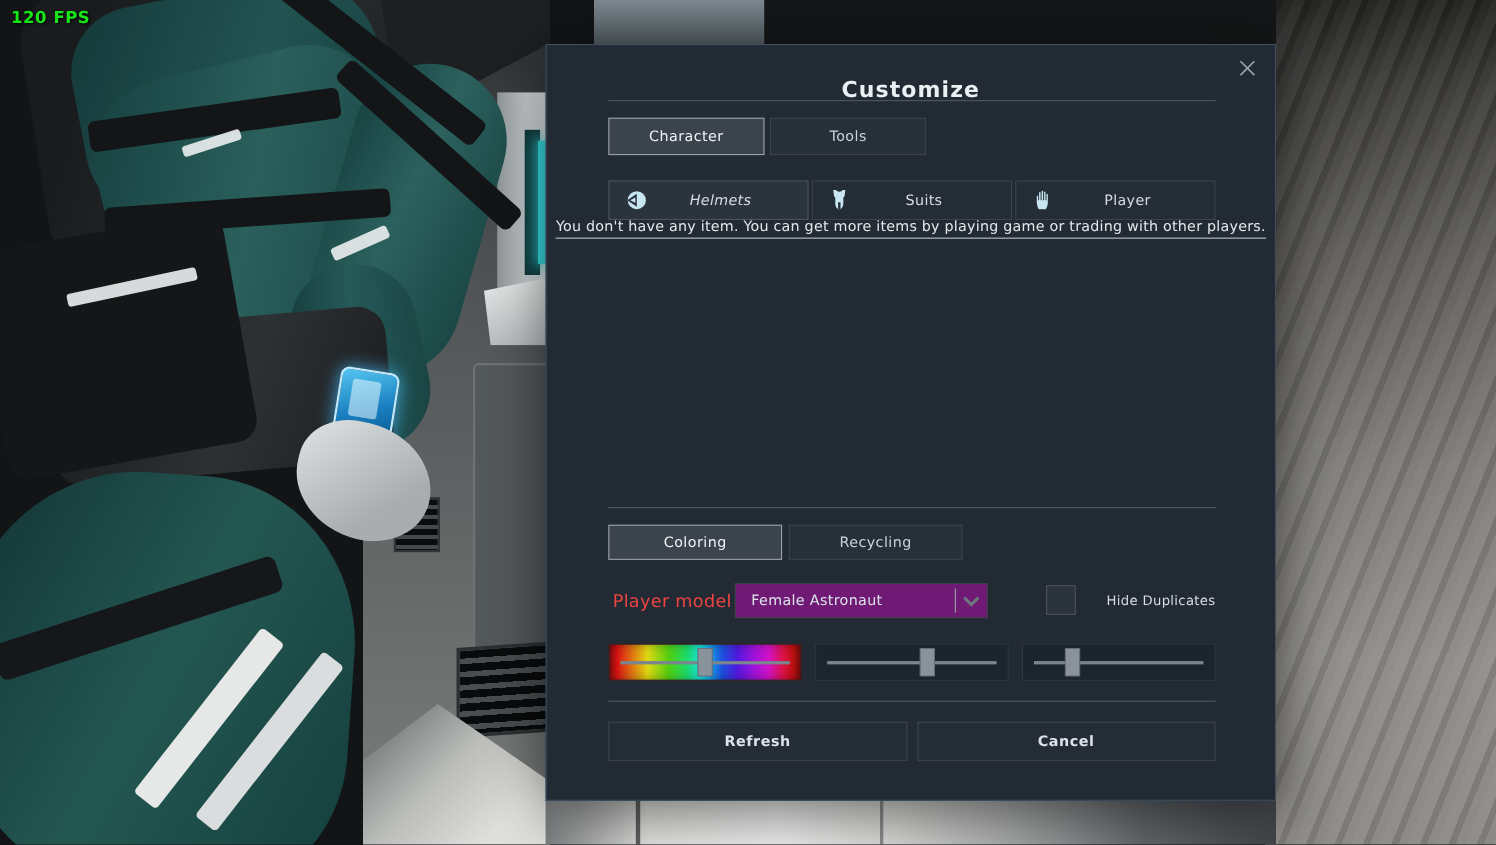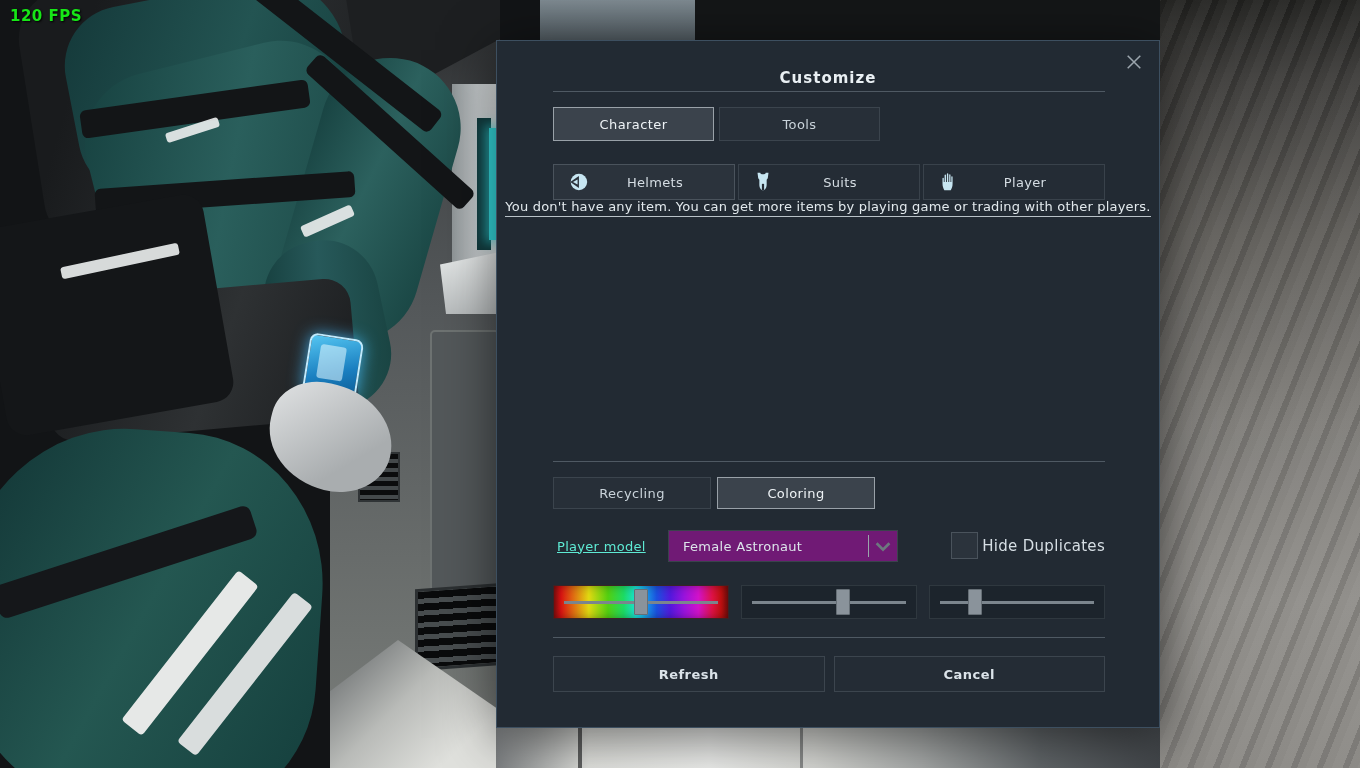--- a/index.html
+++ b/index.html
@@ -87,61 +87,61 @@
   .fps { position:absolute; left:10px; top:7px; color:#17e617; font-size:15px; font-weight:bold;
     letter-spacing:.5px; text-shadow:1px 1px 2px #000; }
 
   
   .dialog { position:absolute; left:496px; top:40px; width:664px; height:688px;
     background:#222a33; border:1px solid #3d4f60; box-shadow:0 10px 50px rgba(0,0,0,.55);
     color:#dde5ea; }
   .close-btn { position:absolute; top:10px; right:14px; width:22px; height:22px; cursor:pointer;
     display:flex; align-items:center; justify-content:center; }
   .dlg-title { position:absolute; top:28px; left:0; width:100%; text-align:center;
-    font-size:15px; font-weight:600; letter-spacing:1px; color:#eaf0f4; }
+    font-size:20px; font-weight:600; letter-spacing:1px; color:#eaf0f4; }
   .rule { position:absolute; left:56px; width:552px; height:1px; background:#4f5963; }
   .rule.top   { top:50px; }
   .rule.mid   { top:420px; }
   .rule.low   { top:596px; }
 
   .tab { display:flex; align-items:center; justify-content:center; height:100%;
     background:#272f38; border:1px solid #3b444d; color:#c9d3da; font-size:13px;
     letter-spacing:.4px; cursor:pointer; }
   .tab.selected { background:#3b434c; border:1px solid #99a1a8; color:#eef3f6; }
 
   .main-tabs { position:absolute; left:56px; top:66px; width:552px; height:34px; display:flex; gap:5px; }
-  .main-tabs .tab { width:161px; }
+  .main-tabs .tab { width:142px; }
 
   .cat-tabs { position:absolute; left:56px; top:123px; width:552px; height:36px; display:flex; gap:3px; }
   .cat-tab { flex:1; display:flex; align-items:center; gap:0; background:#242c35;
     border:1px solid #39424b; cursor:pointer; color:#d5dde3; font-size:13px; letter-spacing:.3px; }
-  .cat-tab.selected { background:#2b333c; border-color:#4a535c; }
+  .cat-tab.selected { background:#2b333c; border-color:#4a535c;font-style:italic; }
   .cat-tab .ic { width:24px; height:24px; margin-left:12px; flex:0 0 24px; display:flex;
     align-items:center; justify-content:center; }
   .cat-tab .lbl { flex:1; text-align:center; padding-right:14px; }
 
   .empty-msg { position:absolute; top:158px; left:0; width:100%; text-align:center;
     font-size:13px; letter-spacing:.2px; color:#e2e9ed; }
   .empty-msg span { border-bottom:1px solid #b9c2c8; padding-bottom:2px; }
 
   .sub-tabs { position:absolute; left:56px; top:436px; height:32px; display:flex; gap:6px; }
   .sub-tabs .tab { width:158px; }
 
   .model-row { position:absolute; left:56px; top:489px; width:552px; height:32px; }
   .model-label { position:absolute; left:4px; top:0; height:32px; display:flex; align-items:center;
-    font-size:13px; color:#5eead4; letter-spacing:.3px;text-decoration:underline; }
+    font-size:16px; color:#ef4444; letter-spacing:.3px; }
   .dropdown { position:absolute; left:115px; top:0; width:230px; height:32px; background:#701a75;
     border:1px solid #3a434c; display:flex; align-items:center; cursor:pointer; }
   .dropdown .val { flex:1; padding-left:14px; font-size:13px; color:#dce4ea; letter-spacing:.3px; }
   .dropdown .sep { width:1px; height:22px; background:#9aa4ab; }
   .dropdown .chev { width:28px; display:flex; align-items:center; justify-content:center; }
   .checkbox { position:absolute; left:398px; top:2px; width:27px; height:27px; background:#2b333c;
     border:1px solid #4a535c; cursor:pointer; }
   .hide-dup-label { position:absolute; right:0; top:0; height:32px; display:flex; align-items:center;
-    font-size:15px; color:#d6dee4; letter-spacing:.3px; }
+    font-size:12px; color:#d6dee4; letter-spacing:.3px; }
 
   .sliders { position:absolute; left:56px; top:544px; width:552px; height:34px; display:flex; gap:12px; }
   .slider { position:relative; width:176px; height:34px; background:#1c242c; border:1px solid #2f383f; }
   .slider.hue { background:linear-gradient(90deg,#8f0f0f 0%,#d91212 4%,#df6a12 11%,#e0d911 20%,
       #53cf10 31%,#1ddb63 40%,#1adfd2 47%,#19c0e8 50%,#1b50df 59%,#5418dd 67%,#9a13dc 75%,
       #d212c9 83%,#dd1244 91%,#c01010 96%,#7d0d0d 100%);
       box-shadow:inset 0 0 10px rgba(0,0,0,.35); border:1px solid #3a2326; }
   .slider .track { position:absolute; left:10px; right:10px; top:50%; height:3px; margin-top:-1.5px;
     background:#7b858d; }
   .slider .thumb { position:absolute; top:50%; width:14px; height:26px; margin-top:-13px;
@@ -249,22 +249,22 @@
       </div>
     </div>
 
     <div class="empty-msg">
       <span>You don't have any item. You can get more items by playing game or trading with other players.</span>
     </div>
 
     <div class="rule mid"></div>
 
     <div class="sub-tabs">
+      <div class="tab selected">Coloring</div>
       <div class="tab">Recycling</div>
-      <div class="tab selected">Coloring</div>
     </div>
 
     <div class="model-row">
       <div class="model-label">Player model</div>
       <div class="dropdown">
         <span class="val">Female Astronaut</span>
         <span class="sep"></span>
         <span class="chev">
           <svg width="16" height="11" viewBox="0 0 20 12">
             <path d="M2 2 L10 10 L18 2" stroke="#6d777f" stroke-width="3.4" fill="none"></path>

